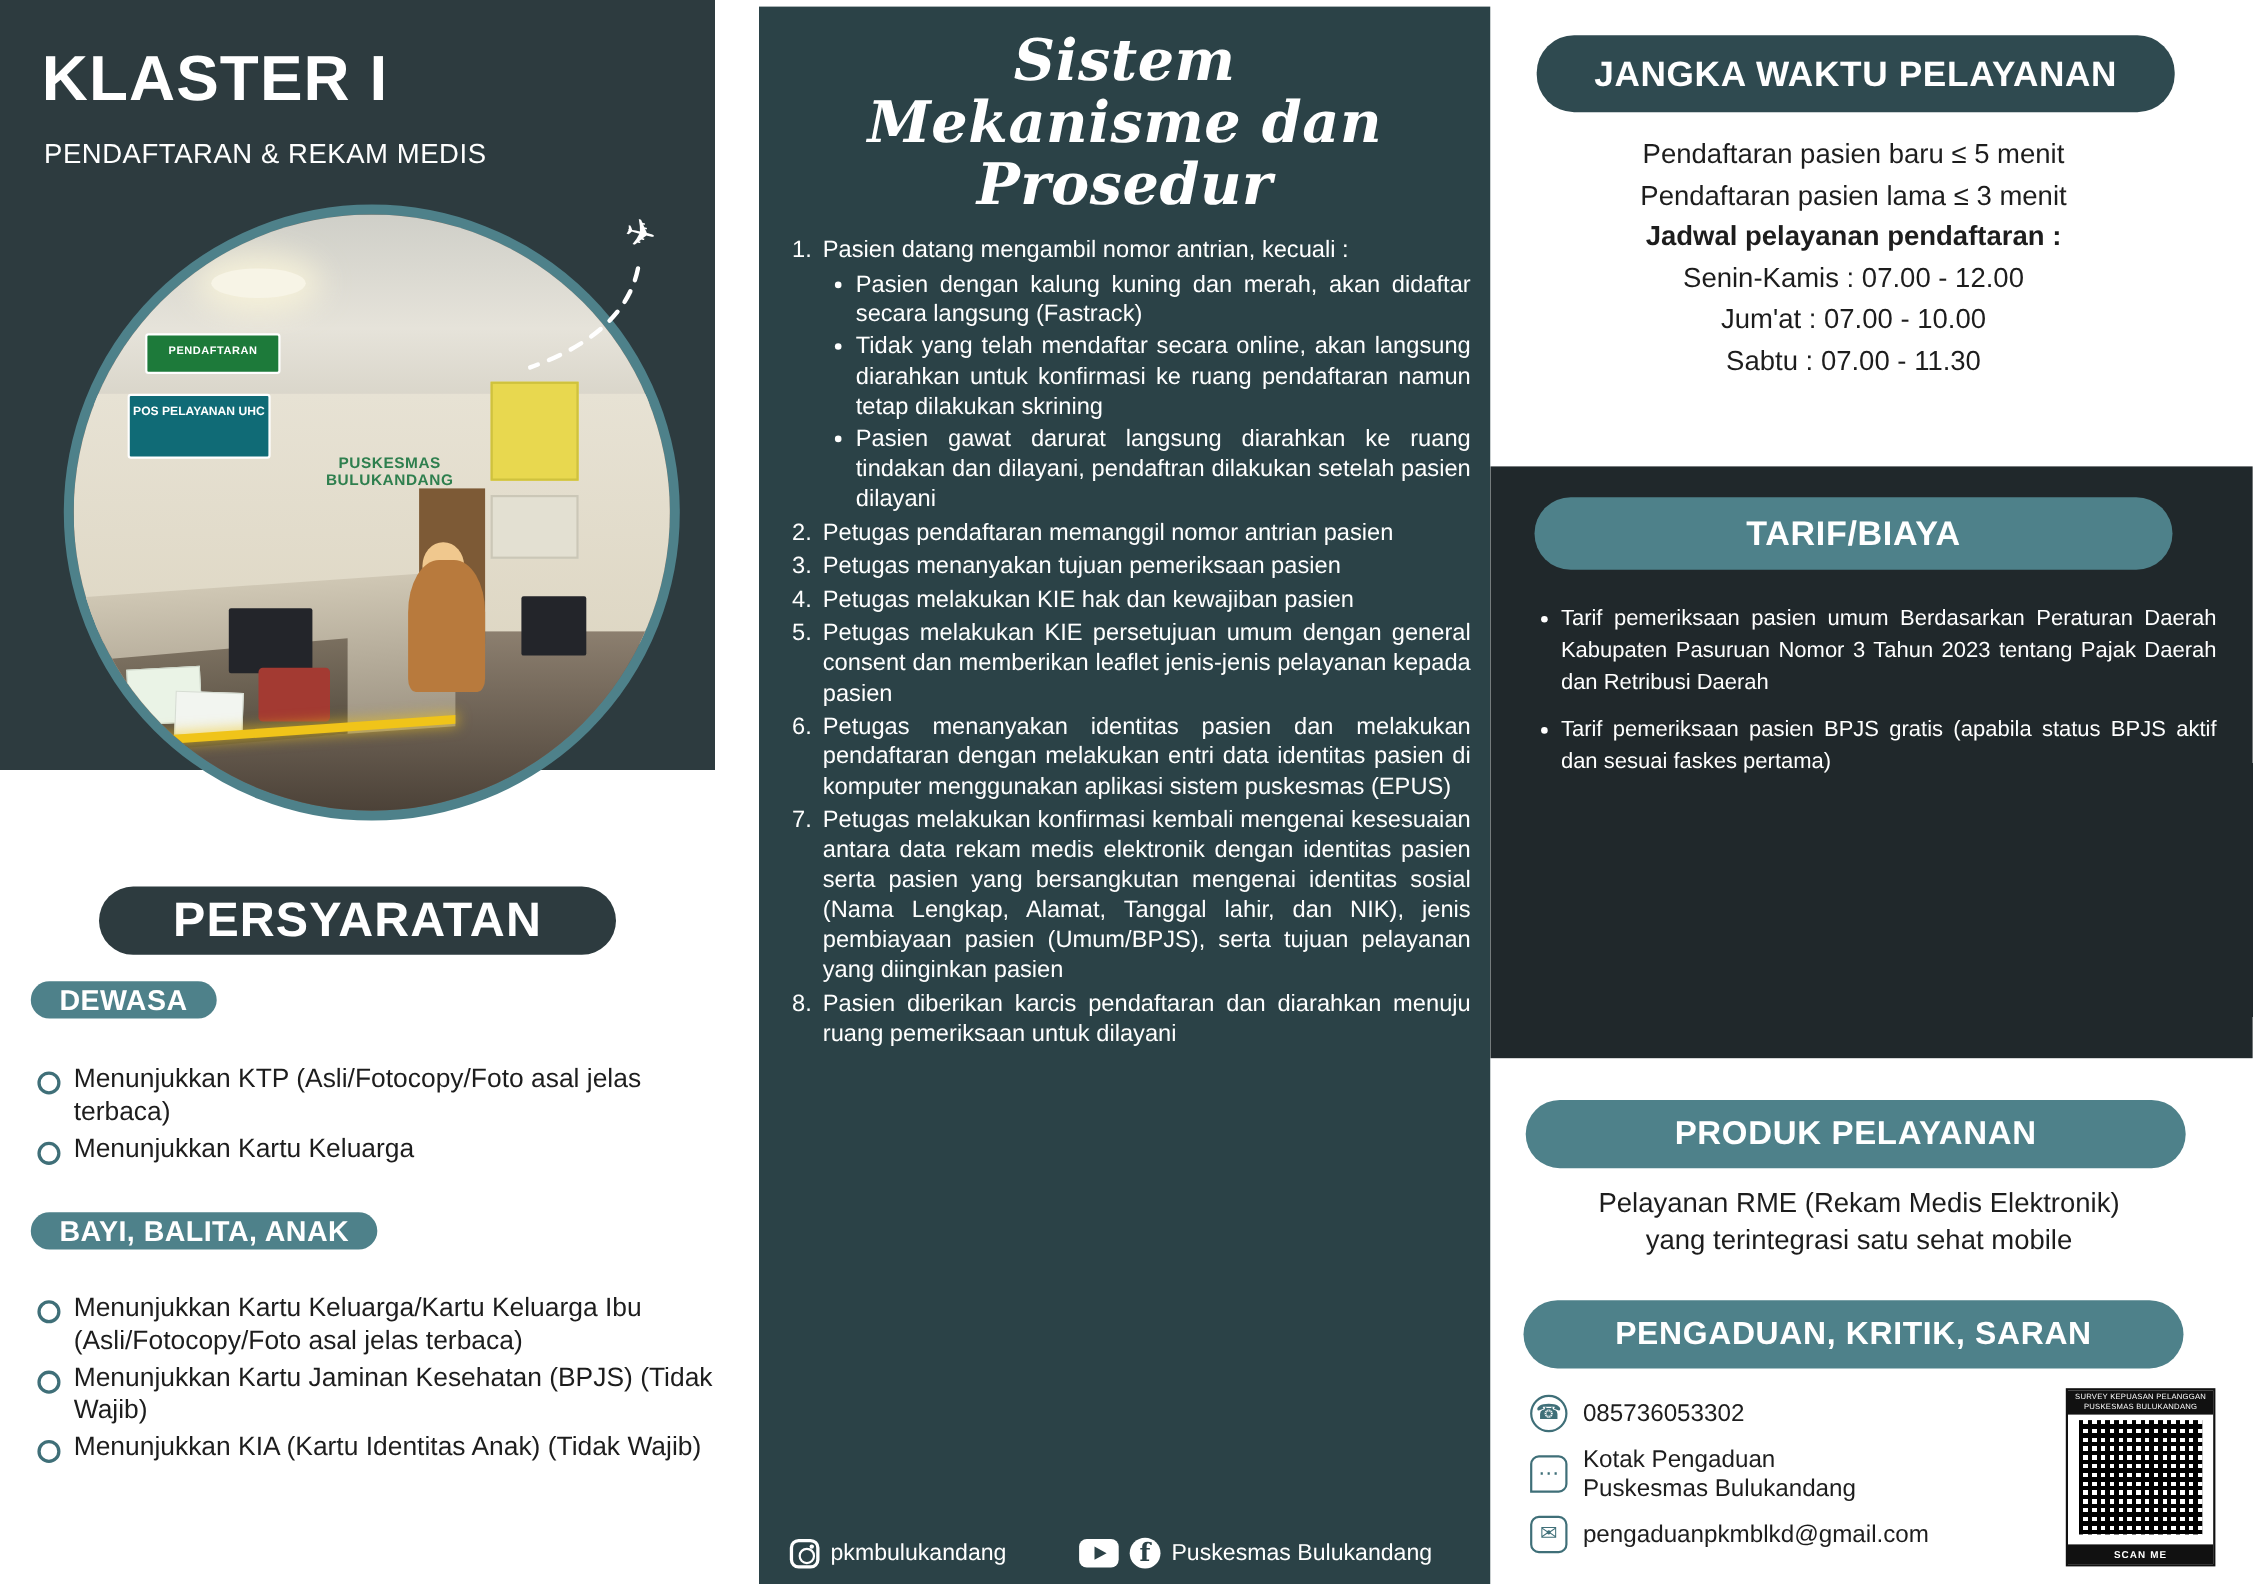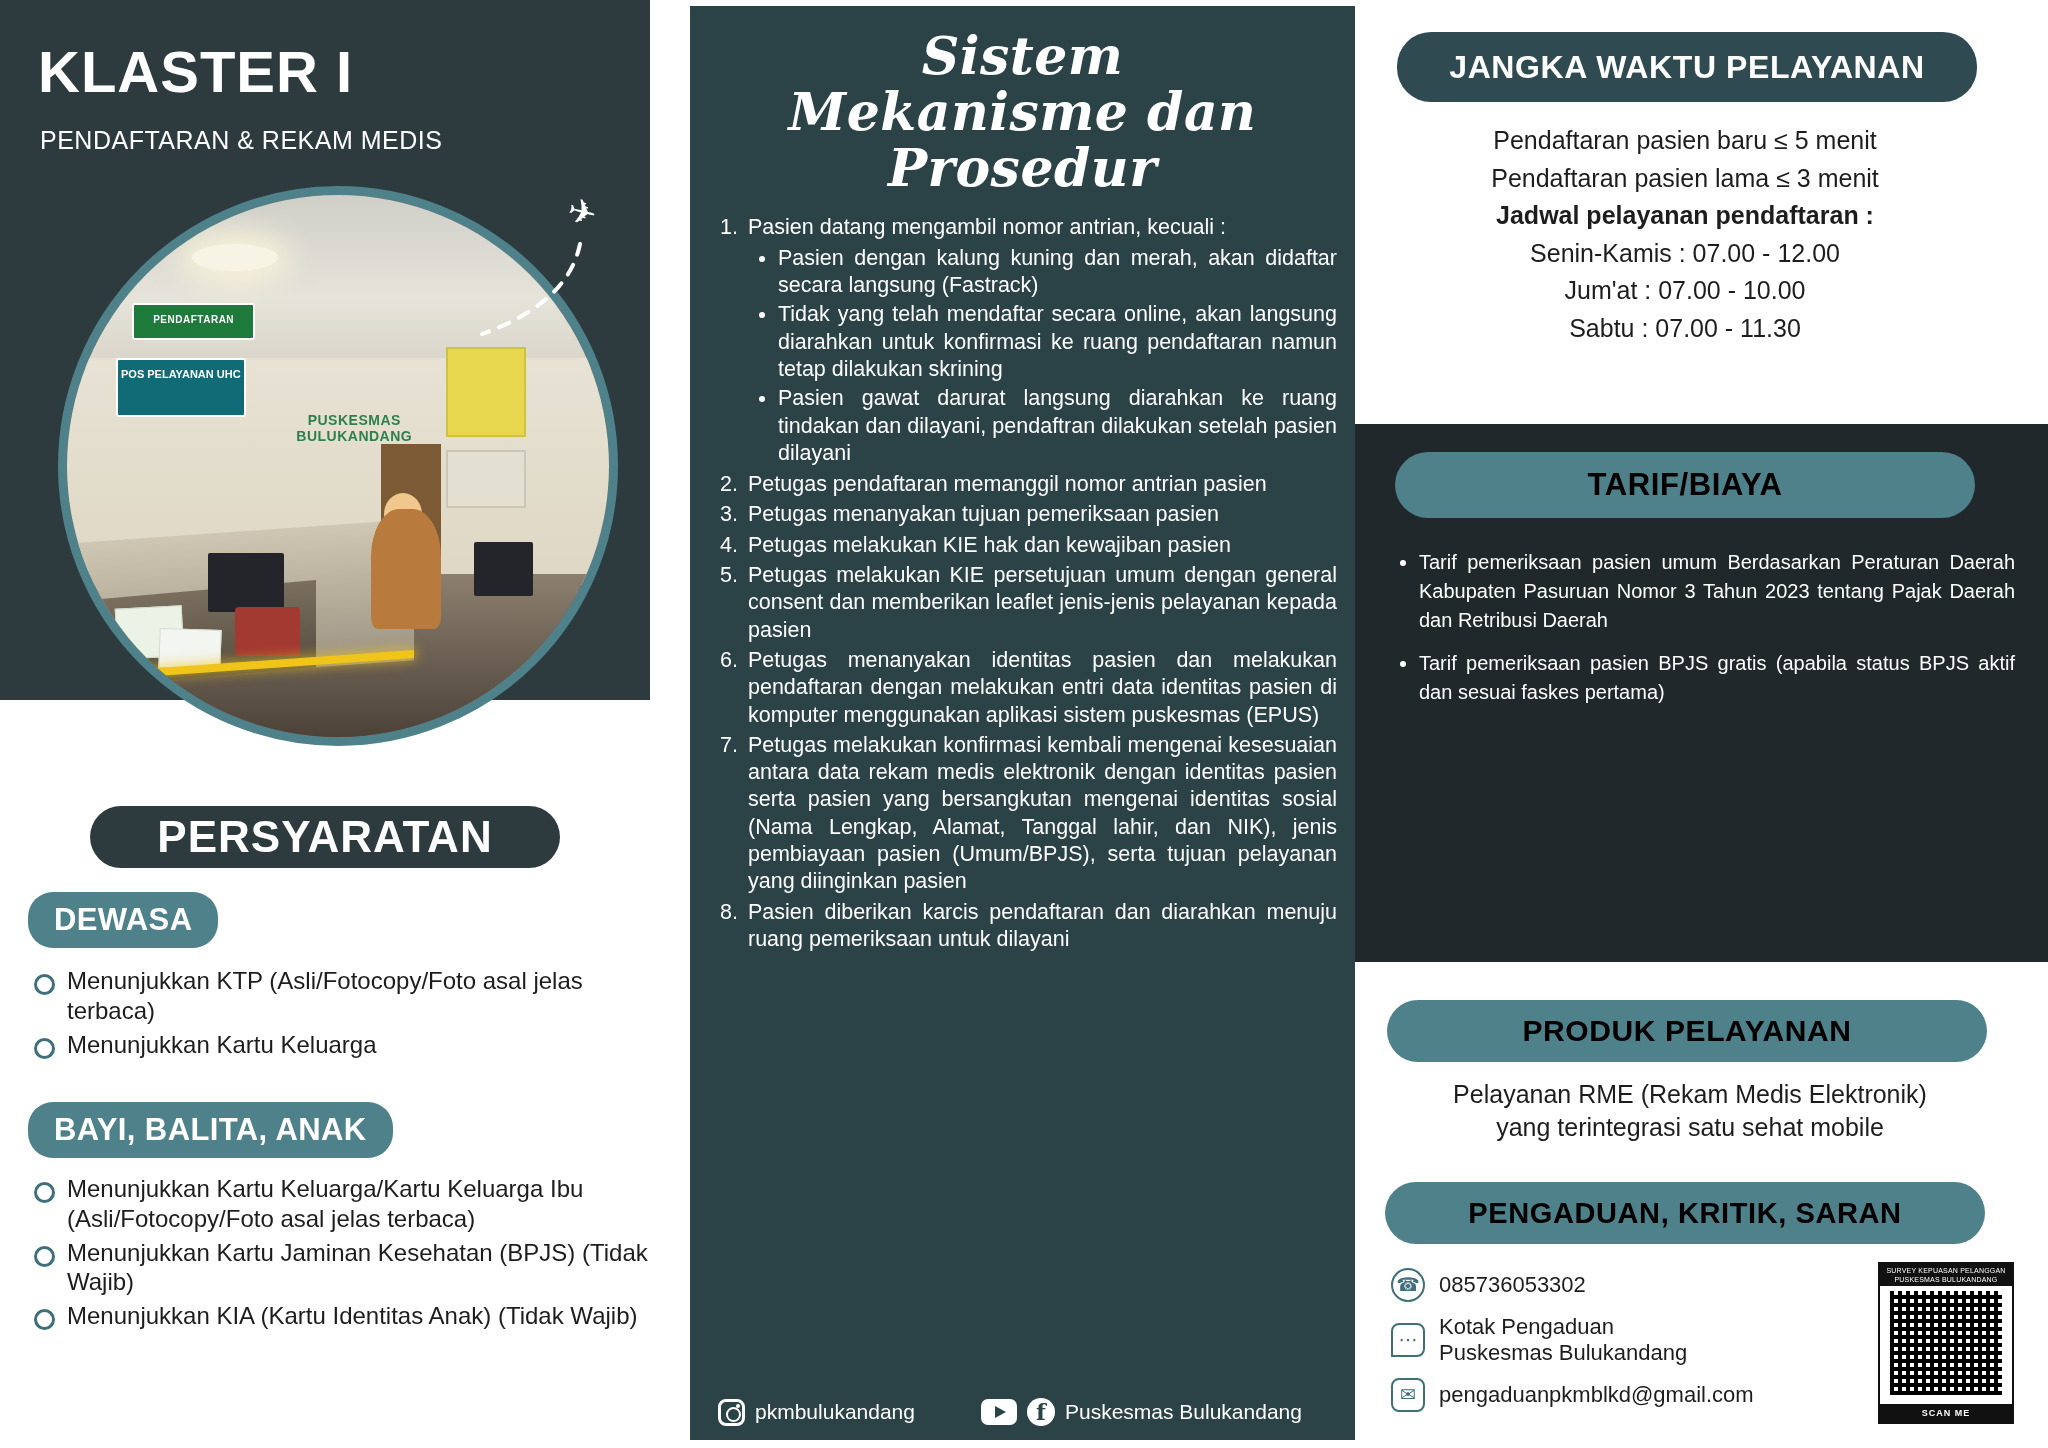--- a/index.html
+++ b/index.html
@@ -181,26 +181,26 @@
     font-size: 44px;
     font-weight: bold;
     letter-spacing: 1px;
     display: flex;
     align-items: center;
     justify-content: center;
   }
   .sec-pill {
     display: inline-flex;
     align-items: center;
-    height: 56px;
+    height: 34px;
     padding: 0 26px;
     border-radius: 25px;
     background: #4e818a;
     color: #ffffff;
-    font-size: 31px;
+    font-size: 26px;
     font-weight: bold;
     letter-spacing: .4px;
   }
   .dewasa-wrap {
     position: absolute;
     left: 28px; top: 892px;
   }
   .bayi-wrap {
     position: absolute;
     left: 28px; top: 1102px;
@@ -345,21 +345,21 @@
     border-radius: 34px;
     text-align: center;
     font-weight: bold;
     letter-spacing: .6px;
     display: flex;
     align-items: center;
     justify-content: center;
   }
   .pill-teal {
     background: #4e818a;
-    color: #000000;
+    color: #ffffff;
     border-radius: 34px;
     text-align: center;
     font-weight: bold;
     letter-spacing: .6px;
     display: flex;
     align-items: center;
     justify-content: center;
   }
   #jangka-pill {
     position: absolute;

